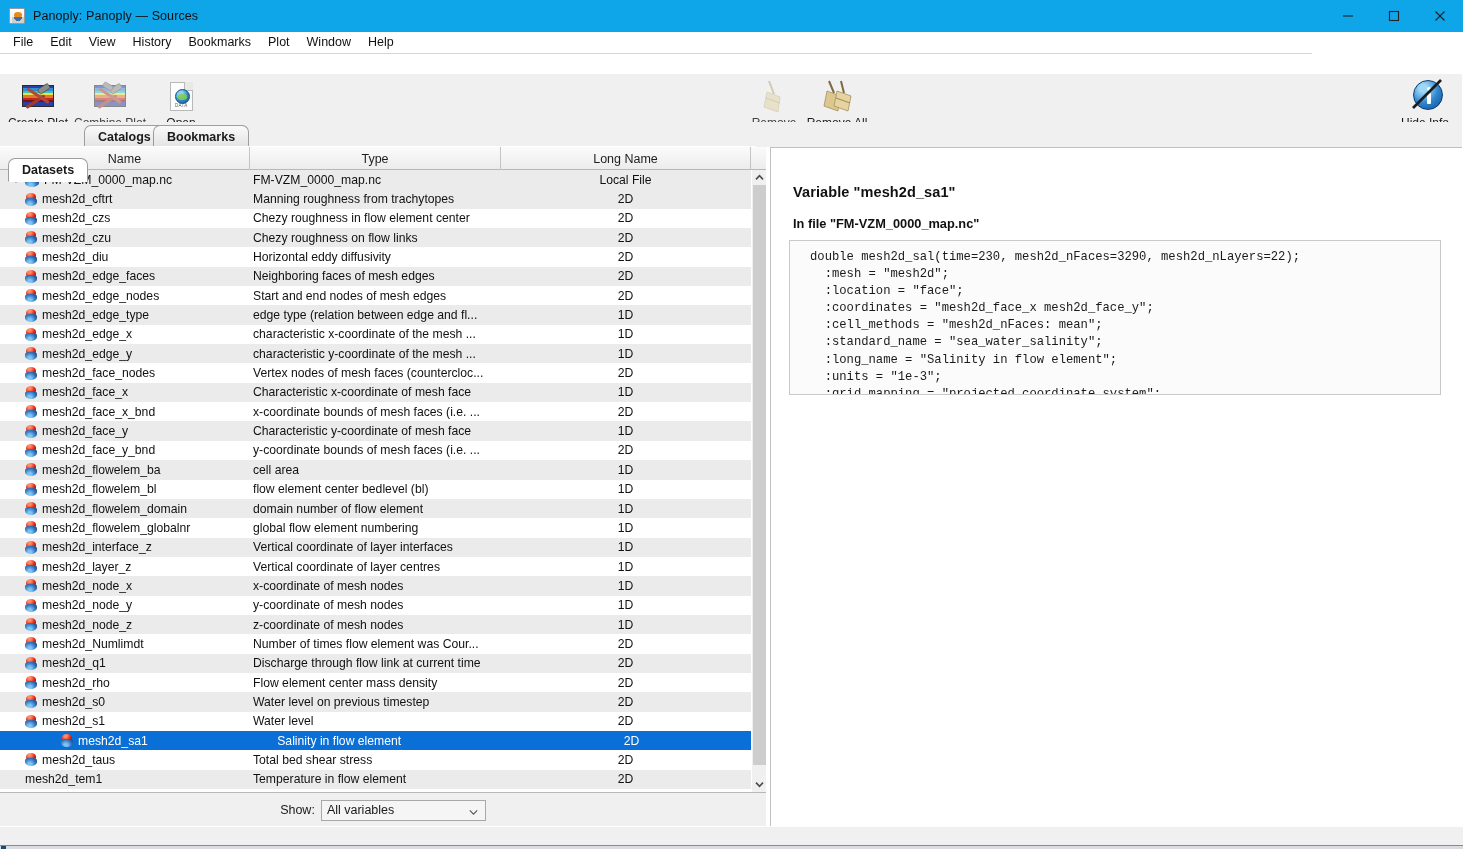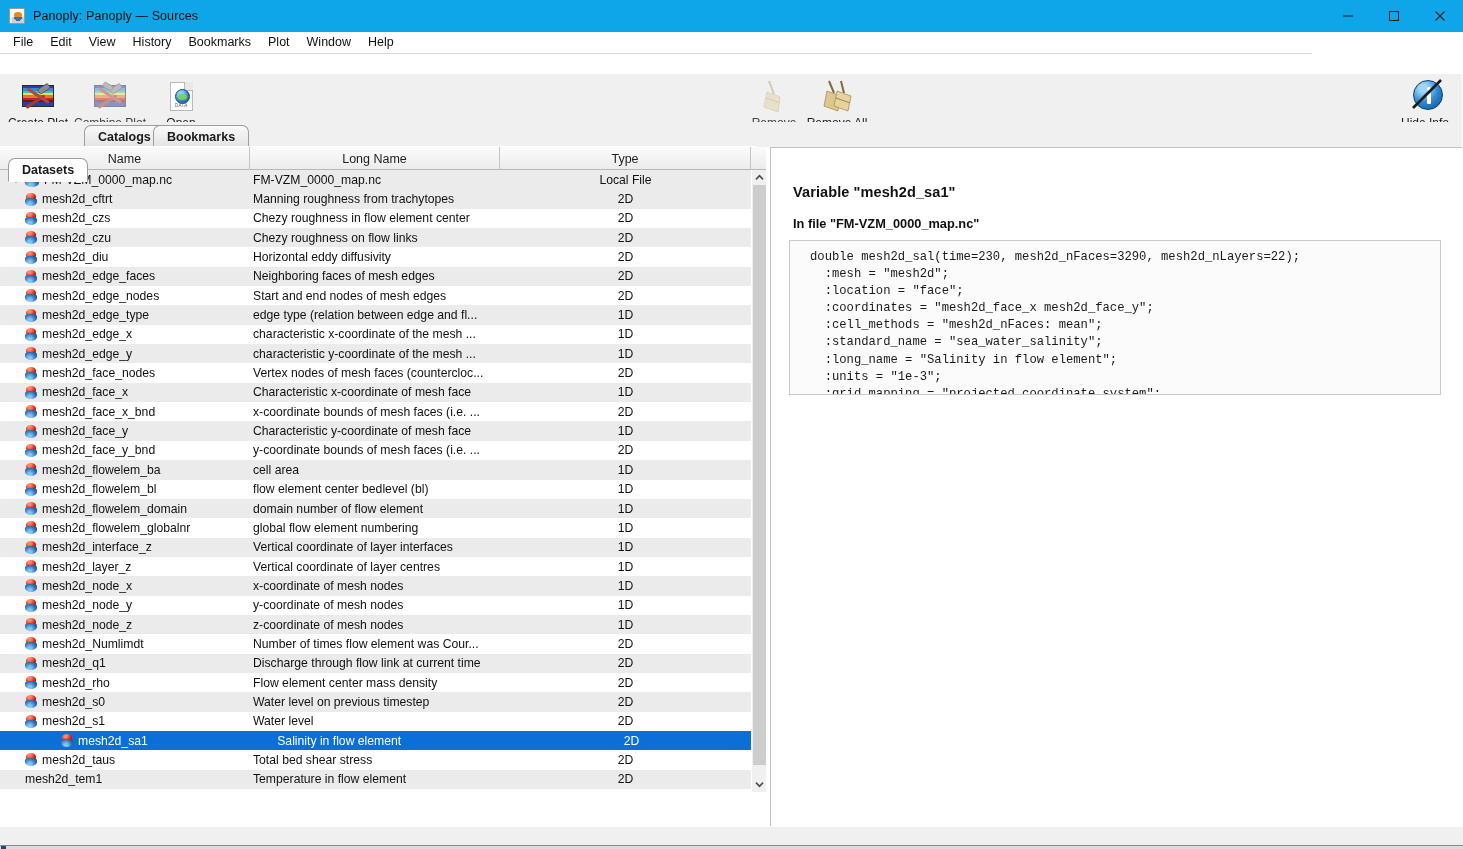--- a/index.html
+++ b/index.html
@@ -516,22 +516,22 @@
     <div class="tab active" style="left:8px">Datasets</div>
     <div class="tab" style="left:84px">Catalogs</div>
     <div class="tab" style="left:153px">Bookmarks</div>
   </div>
   <div class="tabs-underline"></div>
 
   <div class="leftpanel">
 
     <div class="thead">
       <div class="th c-name">Name</div>
+      <div class="th c-type">Type</div>
       <div class="th c-long">Long Name</div>
-      <div class="th c-type">Type</div>
       <div class="th c-pad"></div>
     </div>
 
     <div class="tbody" id="tbody">
         <div class="row alt">
           <div class="cell-name">
             <span class="twisty"></span>
             <span class="vicon file">
               <span class="top"></span>
               <span class="bot"></span>
@@ -919,20 +919,31 @@
       </div>
       <div class="thumb"></div>
       <div class="arrow-dn">
         <svg width="9" height="7" viewBox="0 0 9 7">
             <path d="M1 1.6 L4.5 5.4 L8 1.6" fill="none" stroke="#4d4d4d" stroke-width="1.6"></path>
           </svg>
       </div>
     </div>
   </div>
 
+  <div class="showbar">
+    <div class="showlabel">Show:</div>
+    <div class="showselect">
+      <span>All variables</span>
+      <span class="chev">
+        <svg width="9" height="9" viewBox="0 0 9 9">
+            <path d="M0.8 2.3 L4.5 6.2 L8.2 2.3" fill="none" stroke="#555" stroke-width="1.1"></path>
+          </svg>
+      </span>
+    </div>
+  </div>
 
   <div class="rightpanel">
     <div class="varheading">Variable "mesh2d_sa1"</div>
     <div class="filesub">In file "FM-VZM_0000_map.nc"</div>
     <div class="codebox">
       <pre>double mesh2d_sal(time=230, mesh2d_nFaces=3290, mesh2d_nLayers=22);
   :mesh = "mesh2d";
   :location = "face";
   :coordinates = "mesh2d_face_x mesh2d_face_y";
   :cell_methods = "mesh2d_nFaces: mean";

